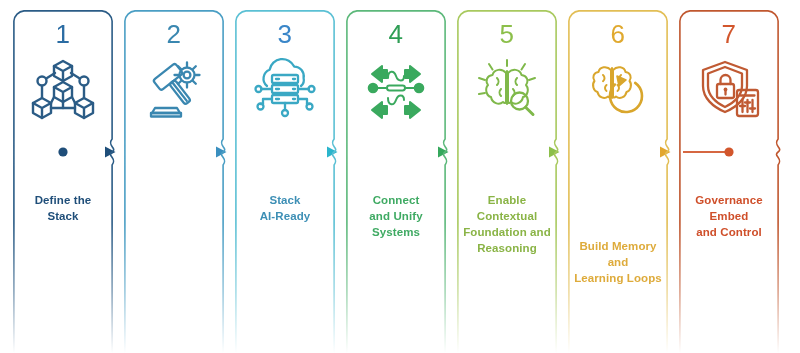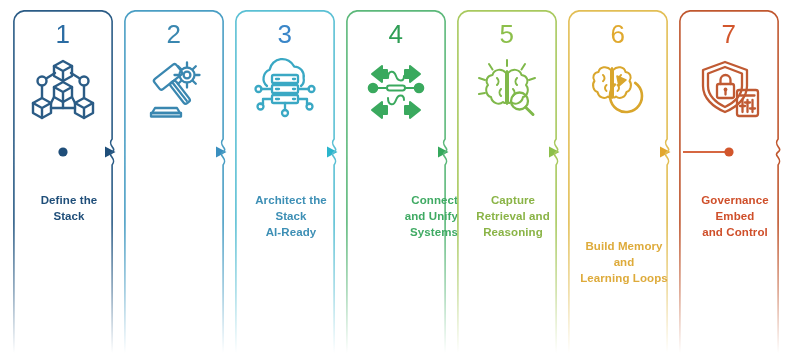--- a/index.html
+++ b/index.html
@@ -29,21 +29,21 @@
     line-height:30px;
   }
   .step-icon{
     position:absolute;
     left:18px;top:46px;
     width:64px;height:64px;
   }
   .step-icon svg{width:64px;height:64px;display:block;}
   .step-label{
     position:absolute;
-    left:0;width:112px;
+    left:0;width:100px;
     top:182px;
     text-align:center;
     font-size:11.5px;
     font-weight:bold;
     line-height:16px;
     letter-spacing:0.1px;
   }
   #connectors{position:absolute;left:0;top:0;width:800px;height:353px;}
 </style>
 </head>
@@ -198,21 +198,20 @@
       <path d="M19 33 L8 33 M45 33 L56 33"></path>
       <circle cx="5.5" cy="33" r="3"></circle>
       <circle cx="58.5" cy="33" r="3"></circle>
       <circle cx="7.5" cy="50.5" r="3"></circle>
       <circle cx="56.5" cy="50.5" r="3"></circle>
       <circle cx="32" cy="57" r="3"></circle>
       <path d="M10 48 L7.5 48 M54 48 L56.5 48"></path>
     </svg>
       </div>
       <div class="step-label" style="color: rgb(61, 143, 181);">
-        <div>Architect the</div>
         <div>Stack</div>
         <div>AI-Ready</div>
       </div>
     </div>
     <div class="step-card" style="left: 346px;">
       <svg class="card-svg" viewBox="0 0 100 343">
         <defs>
           <linearGradient id="fade3" x1="0" y1="0" x2="0" y2="1">
             <stop offset="0%" stop-color="#5cb87a" stop-opacity="1"></stop>
             <stop offset="62%" stop-color="#5cb87a" stop-opacity="1"></stop>
@@ -232,21 +231,21 @@
       </g>
       <rect x="23" y="29.5" width="18" height="5" rx="2.4" fill="none"></rect>
       <circle cx="9" cy="32" r="4.3"></circle>
       <circle cx="55" cy="32" r="4.3"></circle>
       <path d="M18 14 L18 10 L8 18 L18 26 L18 22 L23 22 L23 14 Z"></path>
       <path d="M46 14 L46 10 L56 18 L46 26 L46 22 L41 22 L41 14 Z"></path>
       <path d="M18 50 L18 46 L8 54 L18 62 L18 58 L23 58 L23 50 Z"></path>
       <path d="M46 50 L46 46 L56 54 L46 62 L46 58 L41 58 L41 50 Z"></path>
     </svg>
       </div>
-      <div class="step-label" style="color: rgb(63, 170, 99); text-align: right;">
+      <div class="step-label" style="color: rgb(63, 170, 99);">
         <div>Connect</div>
         <div>and Unify</div>
         <div>Systems</div>
       </div>
     </div>
     <div class="step-card" style="left: 457px;">
       <svg class="card-svg" viewBox="0 0 100 343">
         <defs>
           <linearGradient id="fade4" x1="0" y1="0" x2="0" y2="1">
             <stop offset="0%" stop-color="#a8c95e" stop-opacity="1"></stop>
@@ -269,22 +268,23 @@
       <path d="M32 15 L32 48"></path>
       <path d="M22 22 C24 24 24 27 22 29 M26 33 C24 35 24 38 26 40
                M42 22 C40 24 40 27 42 29 M38 33 C40 35 40 38 38 40"></path>
       <path d="M32 4 L32 10 M14 8 L17.5 13.5 M50 8 L46.5 13.5
                M4 22 L10 24 M60 22 L54 24 M4 38 L10 37"></path>
       <circle cx="44.5" cy="45" r="8.5" stroke-width="2.3"></circle>
       <path d="M50.6 51.2 L58 58.5" stroke-width="3"></path>
     </svg>
       </div>
       <div class="step-label" style="color: rgb(138, 180, 70);">
-        <div>Capture</div>
-        <div>Retrieval and</div>
+        <div>Enable</div>
+        <div>Contextual</div>
+        <div>Foundation and</div>
         <div>Reasoning</div>
       </div>
     </div>
     <div class="step-card" style="left: 568px;">
       <svg class="card-svg" viewBox="0 0 100 343">
         <defs>
           <linearGradient id="fade5" x1="0" y1="0" x2="0" y2="1">
             <stop offset="0%" stop-color="#e2be55" stop-opacity="1"></stop>
             <stop offset="62%" stop-color="#e2be55" stop-opacity="1"></stop>
             <stop offset="82%" stop-color="#e2be55" stop-opacity="0.55"></stop>

